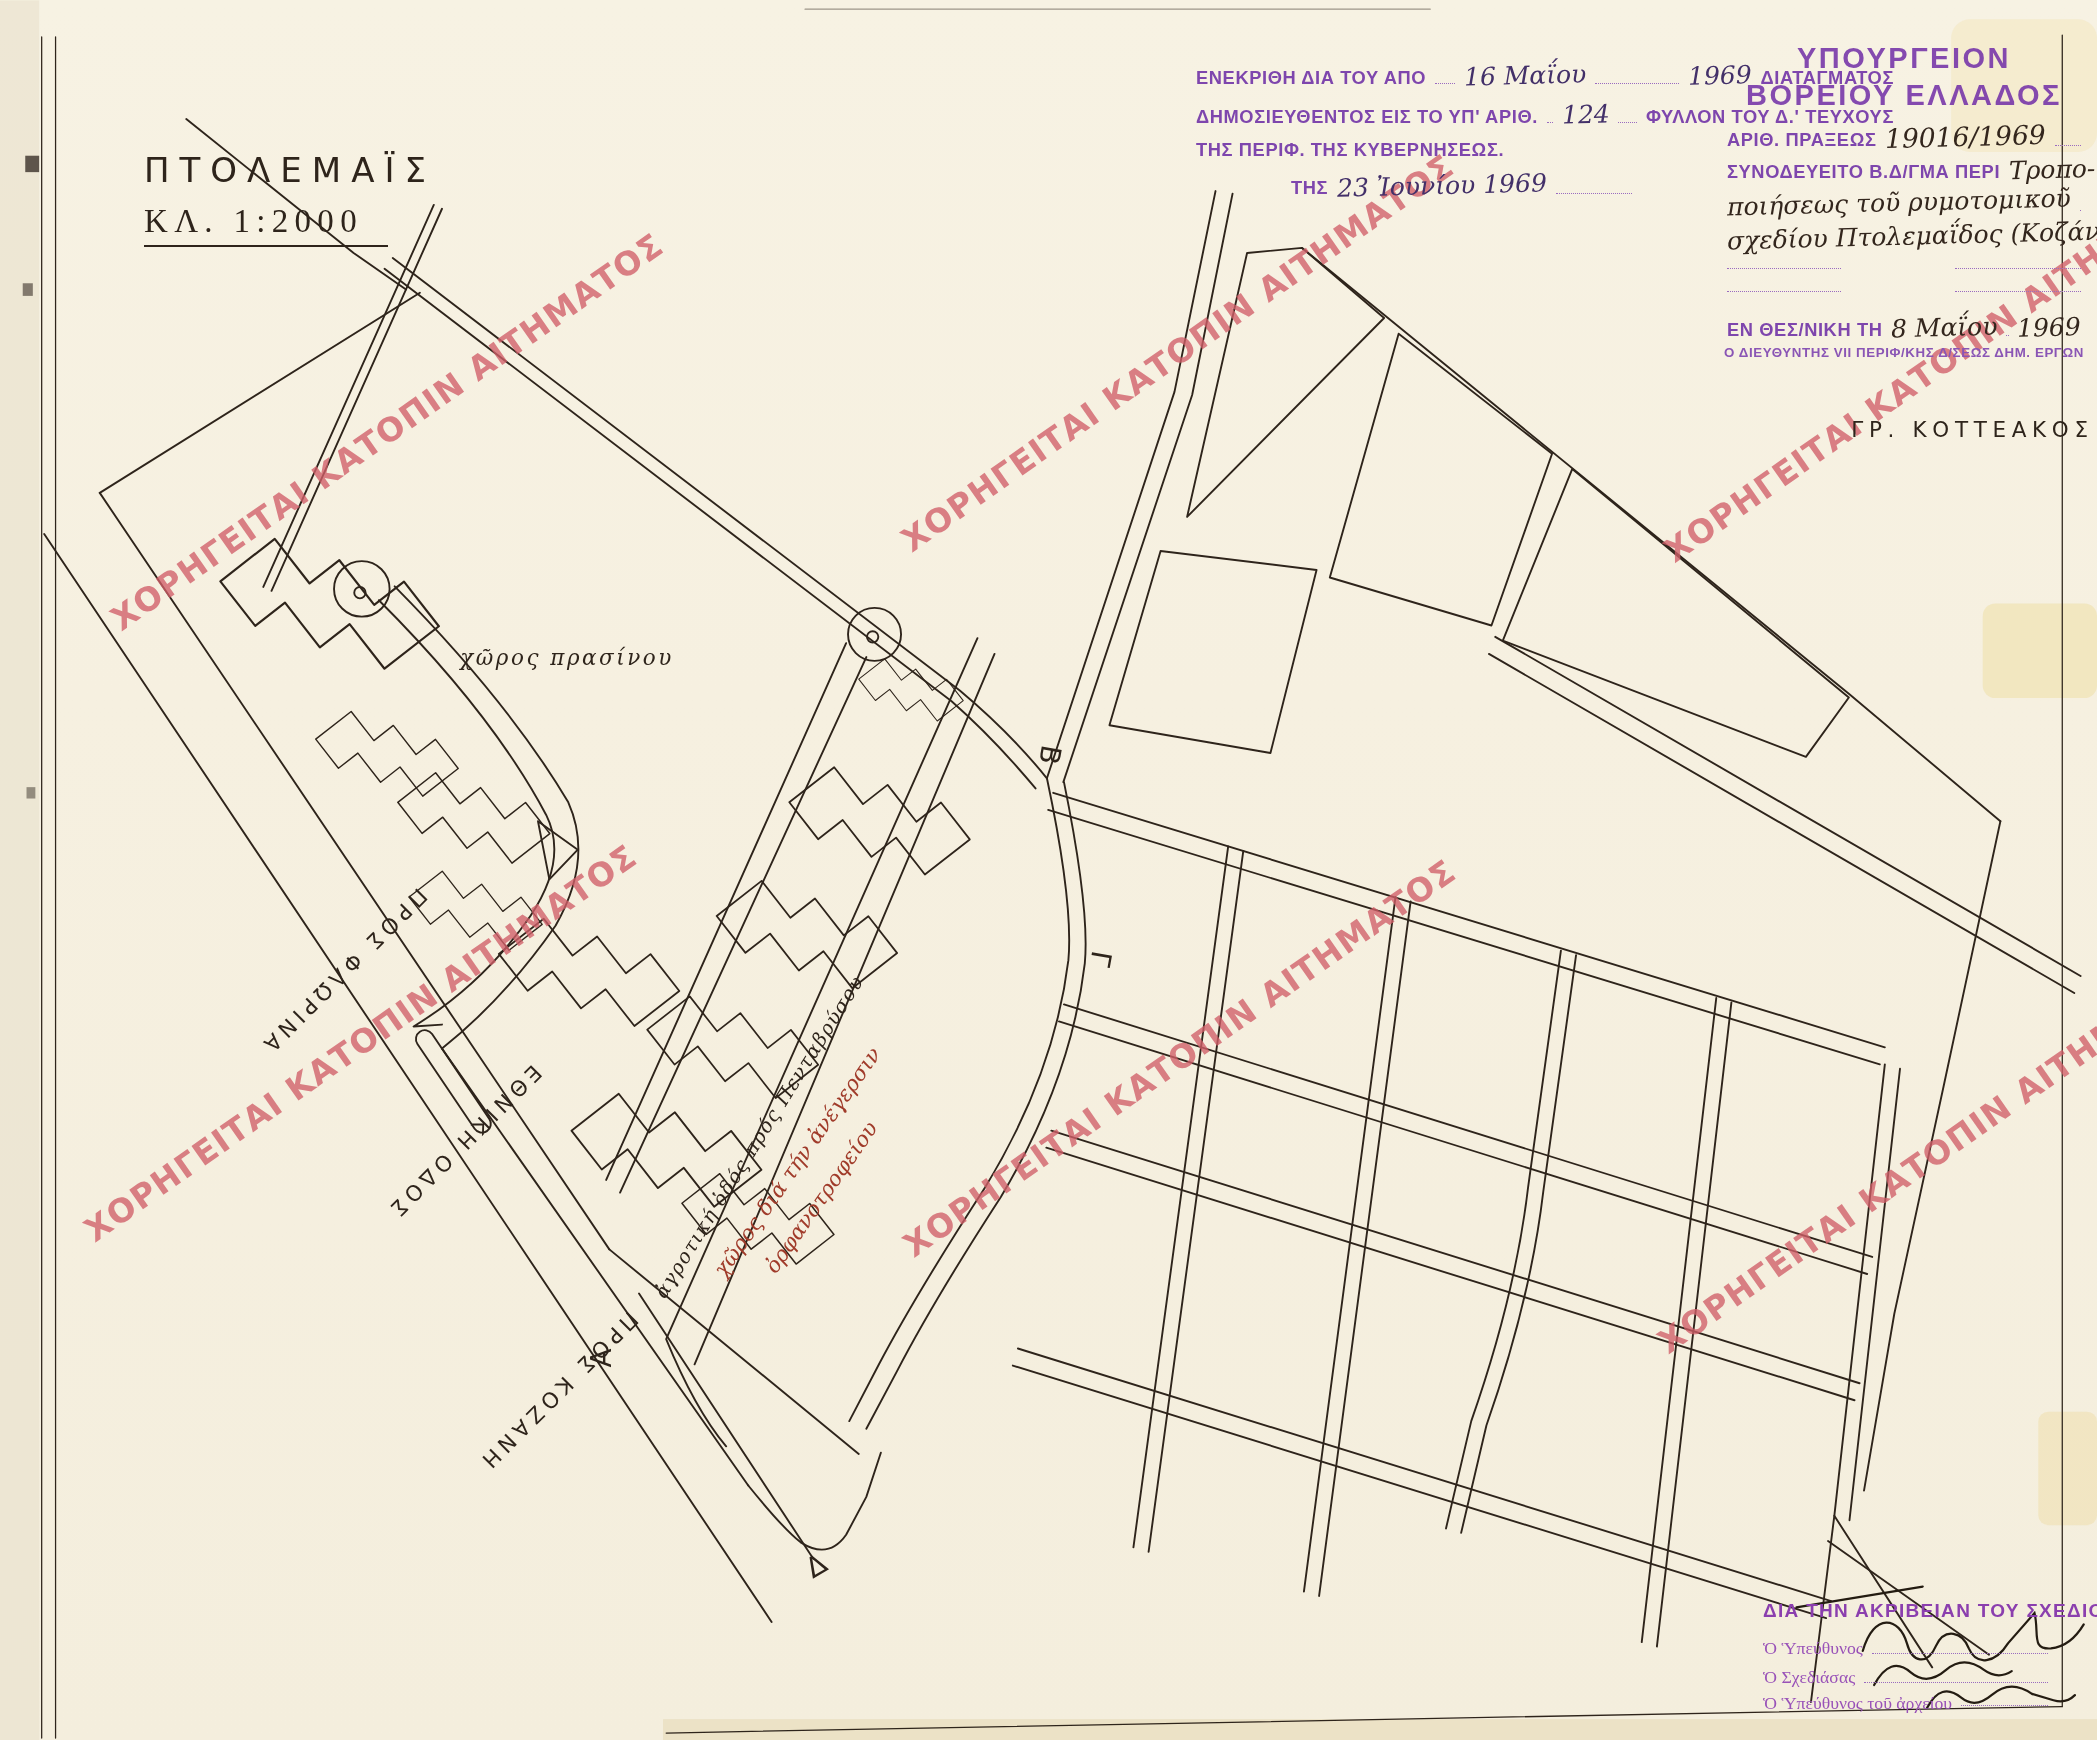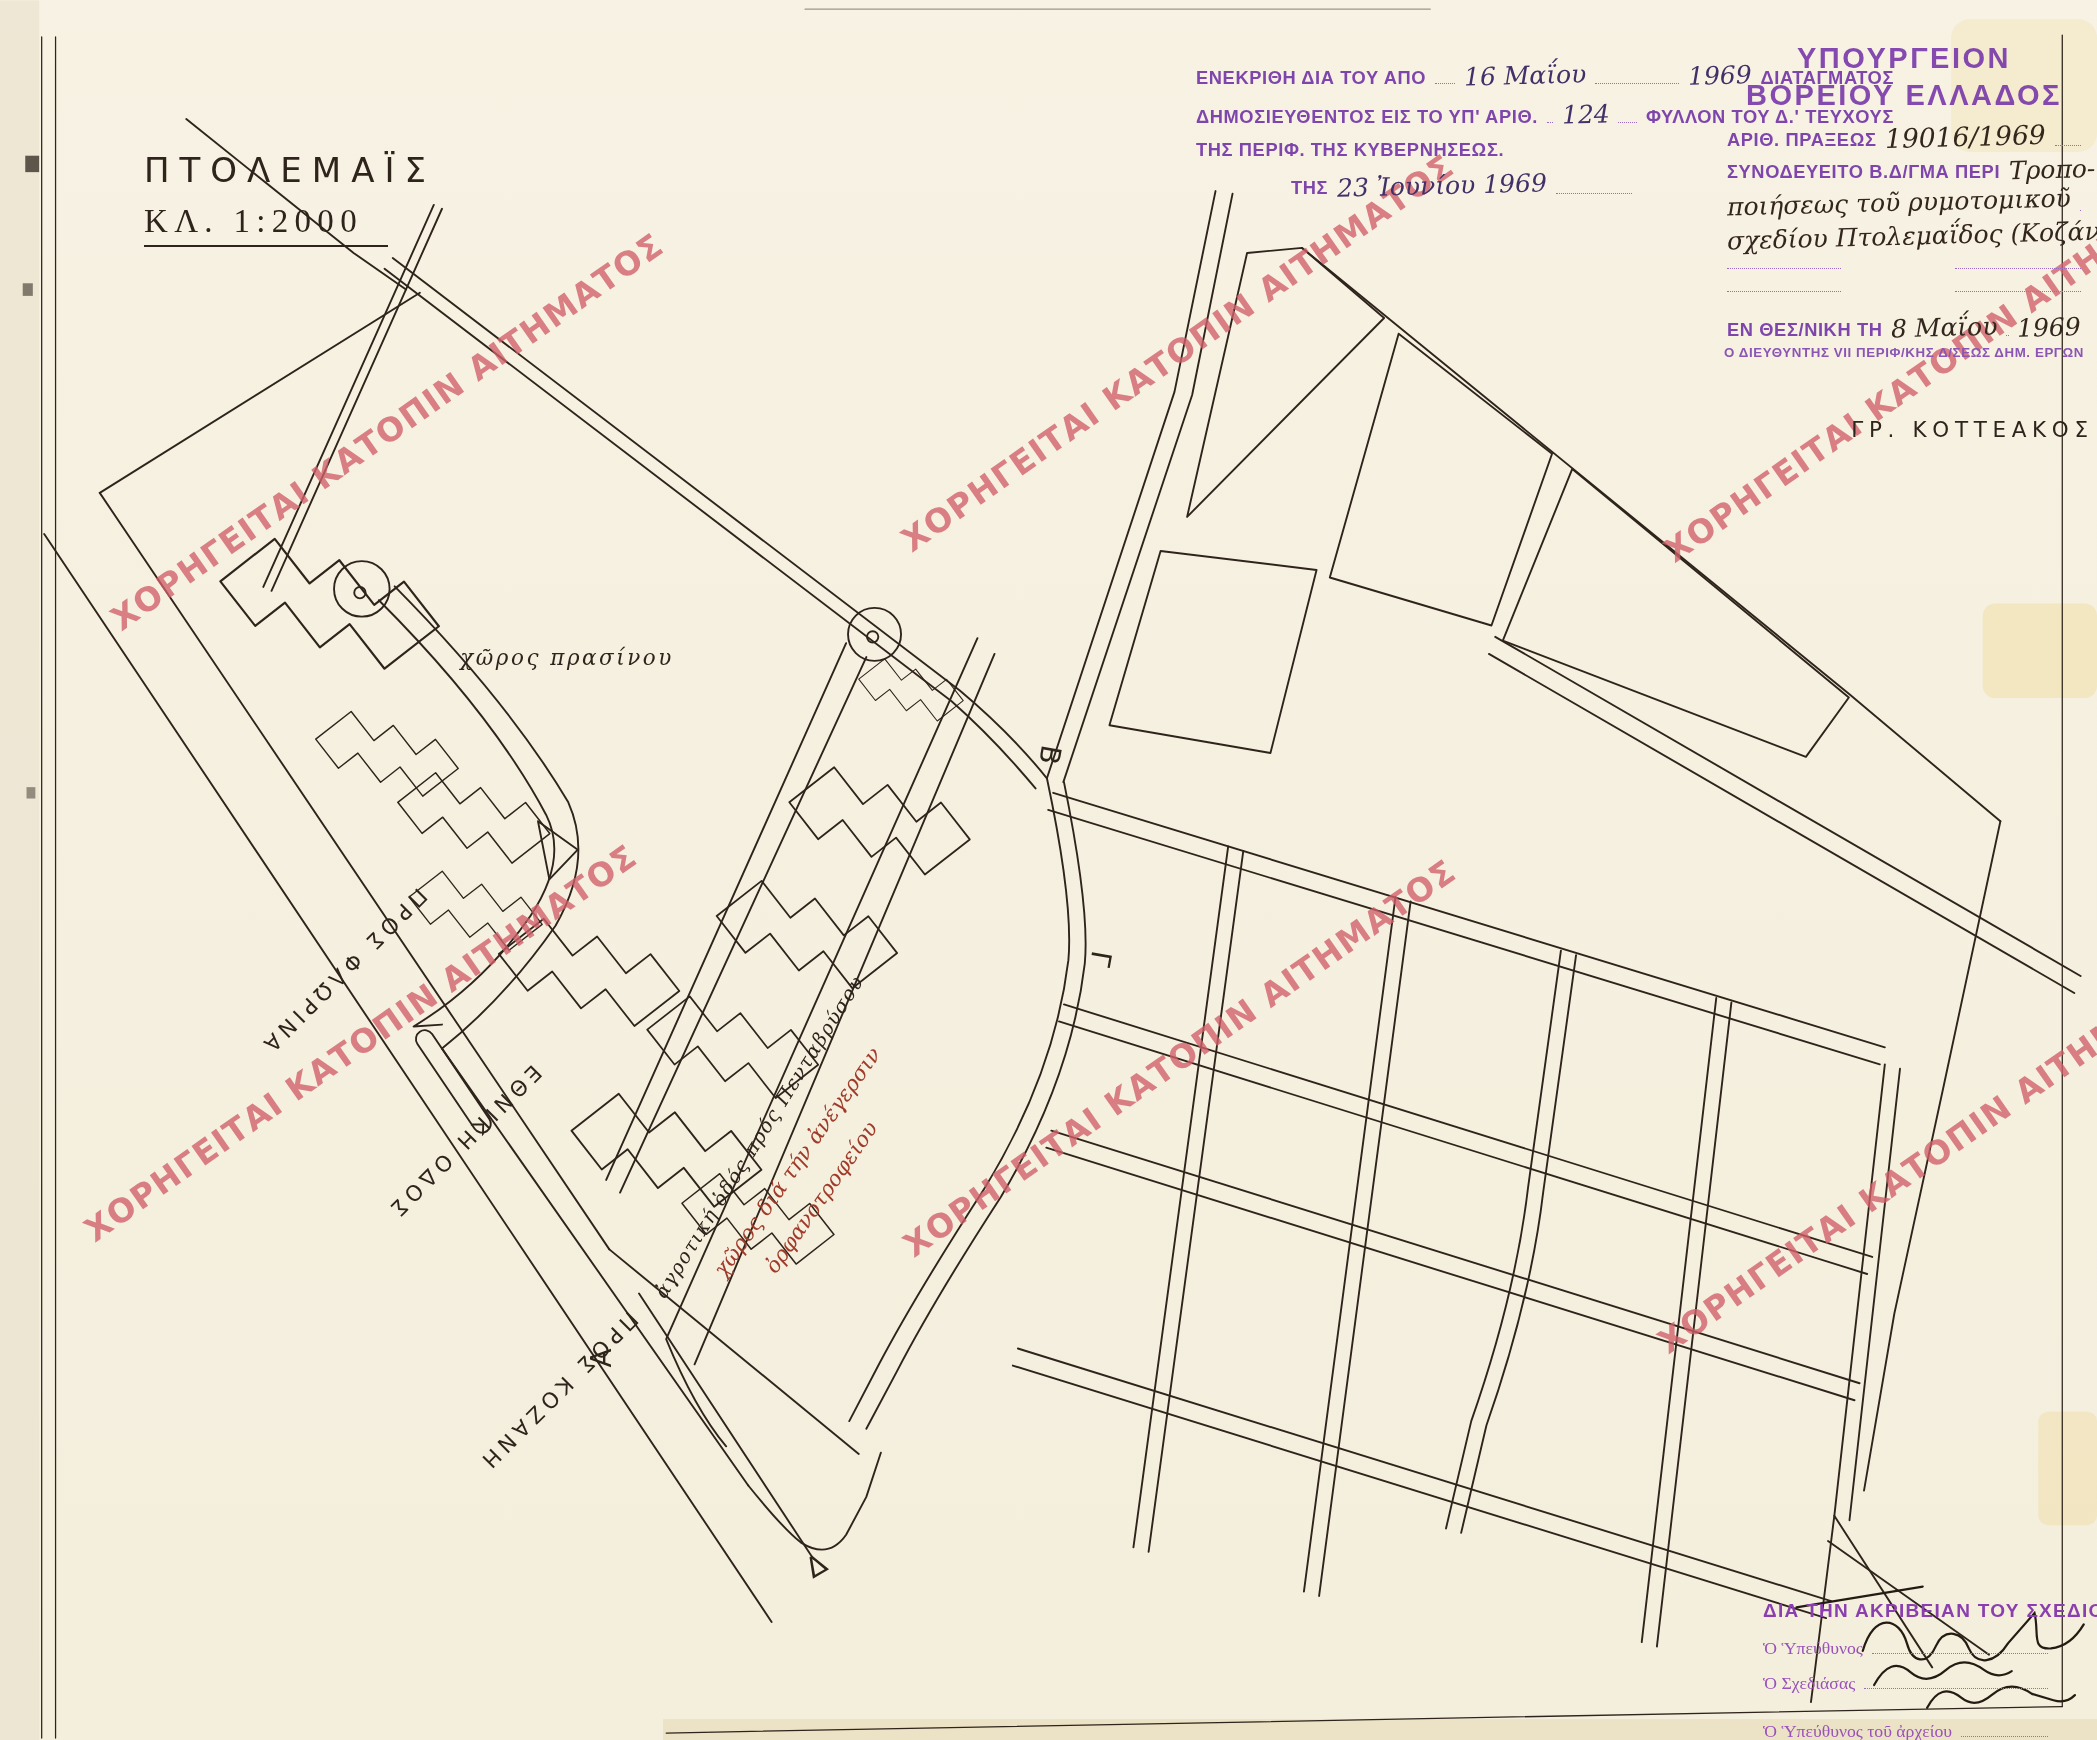--- a/index.html
+++ b/index.html
@@ -278,24 +278,24 @@
       <span class="st sm">Ο ΔΙΕΥΘΥΝΤΗΣ VII ΠΕΡΙΦ/ΚΗΣ Δ/ΣΕΩΣ ΔΗΜ. ΕΡΓΩΝ</span>
     </div>
   </div>
 
   <div class="ov cert">
     <div class="hdr">ΔΙΑ ΤΗΝ ΑΚΡΙΒΕΙΑΝ ΤΟΥ ΣΧΕΔΙΟΥ</div>
     <div class="row" style="margin-top:11.4px;">
       <span class="lbl">Ὁ Ὑπεύθυνος</span>
       <span class="dots" style="flex:1"></span>
     </div>
-    <div class="row" style="margin-top:10px;">
+    <div class="row" style="margin-top:4px;">
       <span class="lbl">Ὁ Σχεδιάσας</span>
       <span class="dots" style="flex:1"></span>
     </div>
-    <div class="row" style="margin-top:22px;">
+    <div class="row" style="margin-top:0;align-items:center;">
       <span class="lbl">Ὁ Ὑπεύθυνος τοῦ ἀρχείου</span>
       <span class="dots" style="flex:1"></span>
     </div>
   </div>
 
 </div>
 
 
 </body></html>

